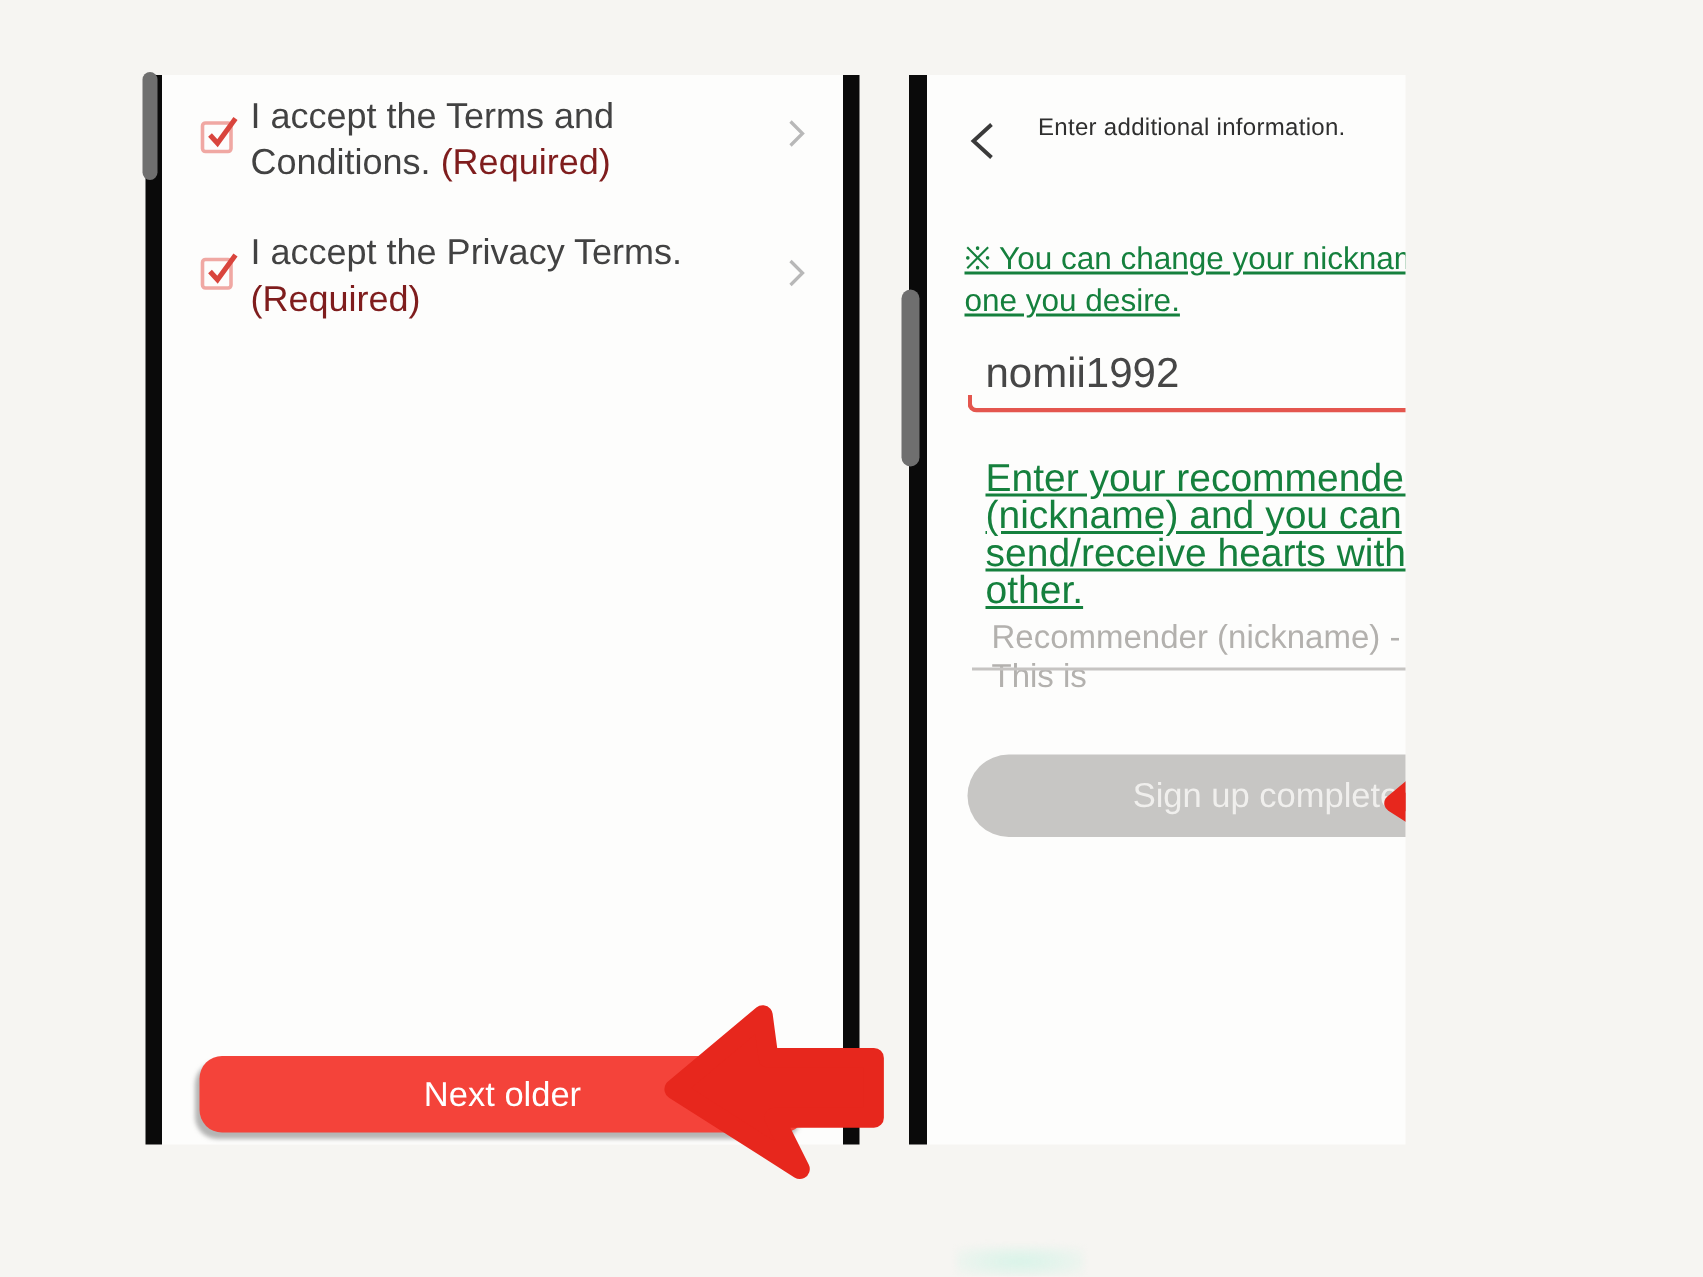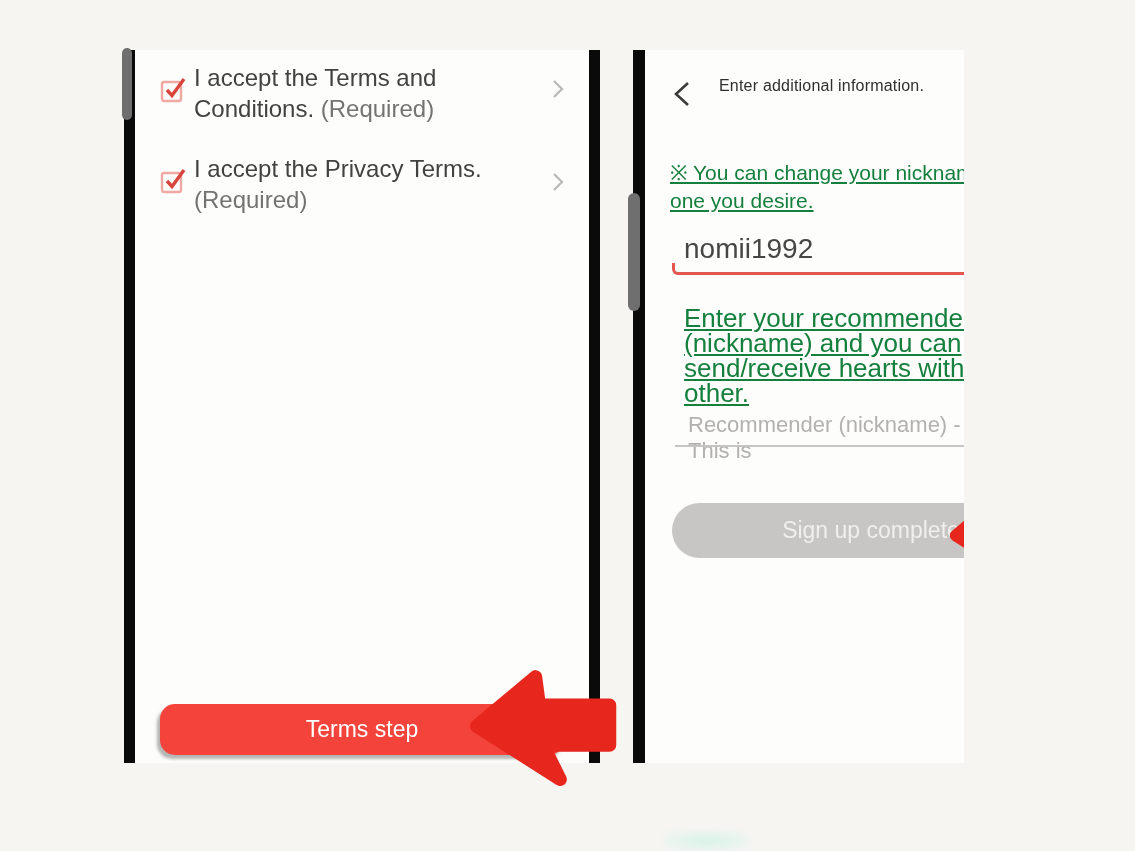--- a/index.html
+++ b/index.html
@@ -5,40 +5,39 @@
   html,body{margin:0;padding:0;}
   body{
     font-family:"Liberation Sans", sans-serif;
     background:#f6f5f2;
   }
   .stage{
     position:relative;
     width:937px;height:851px;
     background:#f6f5f2;
     overflow:hidden;
-    margin-left:27px;
   }
   .screen{
     position:absolute;top:50px;width:454px;height:713px;
     background:#fdfdfc;
   }
   .bezel{
     position:absolute;top:50px;width:11px;height:713px;
     background:#0a0a0a;z-index:3;
   }
   .pill{
     position:absolute;background:#6f6f6f;border-radius:6px;z-index:4;
   }
   
   .agree-row{
     position:absolute;display:flex;align-items:flex-start;z-index:2;
   }
   .cbx{flex:0 0 30px;width:30px;height:30px;}
   .agree-text{margin-left:6px;font-size:24px;line-height:31px;color:#424242;}
-  .req{color:#737373;}
+  .req{color:#7f1d1d;}
   .chevron{position:absolute;z-index:2;}
   .next-btn{
     position:absolute;left:133px;top:704px;width:404px;height:51px;
     background:#f4433a;border:none;border-radius:15px;
     color:#ffffff;font-size:23px;font-family:"Liberation Sans",sans-serif;
     box-shadow:-3px 4px 3px rgba(110,110,110,0.5);
     z-index:2;cursor:pointer;
   }
   
   .back-icon{position:absolute;left:644px;top:80px;z-index:2;}
@@ -121,21 +120,21 @@
       <div><span></span><span class="req">(Required)</span></div>
     </div>
   </div>
   <span class="chevron" style="left:523px;top:170px;">
     <svg width="16" height="24" viewBox="0 0 16 24">
         <polyline points="4,4 12,12 4,20" fill="none" stroke="#b8b8b8" stroke-width="2.2"></polyline>
       </svg>
   </span>
 
 
-  <button class="next-btn">Terms step</button>
+  <button class="next-btn">Next older</button>
 
   <div class="screen" style="left:618px;"></div>
   <div class="bezel" style="left:606px;width:12px;"></div>
   <div class="bezel" style="left:1072px;"></div>
   <div class="pill" style="left:601px;top:193px;width:12px;height:118px;"></div>
 
   <span class="back-icon">
     <svg width="22" height="28" viewBox="0 0 22 28">
         <polyline points="17,3 5,14 17,25" fill="none" stroke="#3a3a3a" stroke-width="2.6"></polyline>
       </svg>

